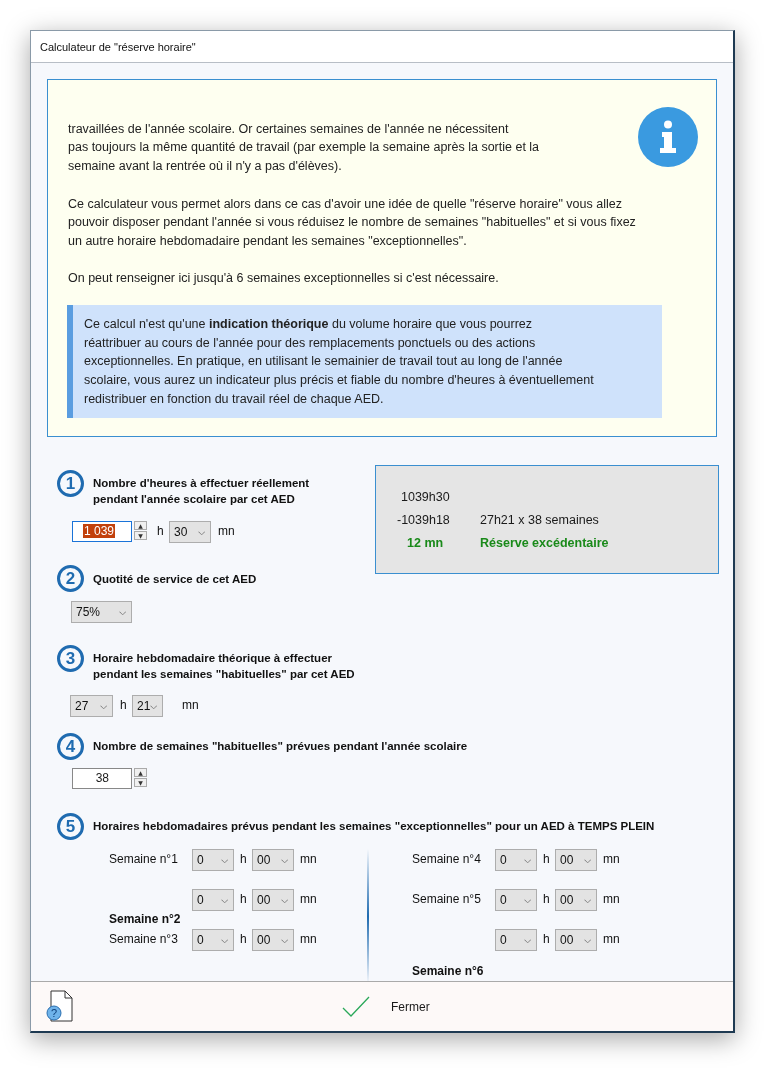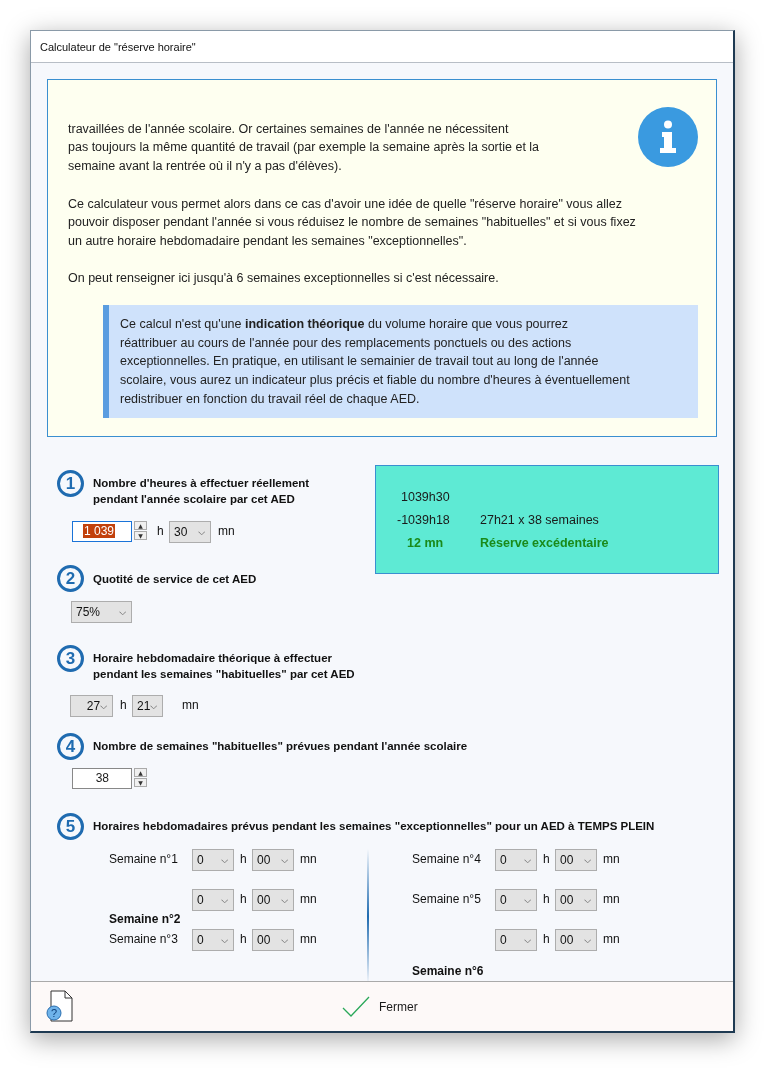--- a/index.html
+++ b/index.html
@@ -4,39 +4,39 @@
 <style>
   html,body{margin:0;padding:0;}
   body{width:764px;height:1072px;background:#ffffff;position:relative;overflow:hidden;font-family:"DejaVu Sans","Liberation Sans",sans-serif;font-size:12px;color:#1a1a1a;}
   .dialog{position:absolute;left:30px;top:30px;width:702px;height:1000px;border:1px solid #8a9aa8;border-bottom:2px solid #1e3a52;border-right:2px solid #1e3a52;background:#f6f8fc;box-shadow:0 6px 24px rgba(0,0,0,0.35);}
   .titlebar{height:31px;background:#ffffff;border-bottom:1px solid #b8bec6;display:flex;align-items:center;padding-left:9px;font-size:11px;font-family:"Liberation Sans",sans-serif;color:#111;}
   .info-box{position:absolute;left:16px;top:48px;width:670px;height:358px;background:#fefff0;border:1px solid #3a8fd0;box-sizing:border-box;}
   .info-text{position:absolute;left:20px;top:21px;width:560px;font-size:12.5px;line-height:18.7px;font-family:"Liberation Sans",sans-serif;color:#222;}
   .info-text p{margin:0 0 18.7px 0;}
   .info-text p.wide{width:640px;}
   .info-icon{position:absolute;right:18px;top:27px;width:60px;height:60px;border-radius:50%;background:#3a9ae0;display:flex;align-items:center;justify-content:center;}
-  .note{position:absolute;left:19px;top:225px;width:595px;height:113px;background:#cfe2fb;border-left:6px solid #5a9de0;box-sizing:border-box;padding:10px 0 12px 11px;font-size:12.5px;line-height:18.7px;font-family:"Liberation Sans",sans-serif;color:#222;margin-left:36px;}
+  .note{position:absolute;left:19px;top:225px;width:595px;height:113px;background:#cfe2fb;border-left:6px solid #5a9de0;box-sizing:border-box;padding:10px 0 12px 11px;font-size:12.5px;line-height:18.7px;font-family:"Liberation Sans",sans-serif;color:#222;}
   .note b{font-weight:bold;}
   .step-num{position:absolute;width:27px;height:27px;border:3px solid #1f6bb0;border-radius:50%;box-sizing:border-box;display:flex;align-items:center;justify-content:center;font-weight:bold;font-size:17px;color:#1f6bb0;font-family:"Liberation Sans",sans-serif;}
   .step-title{position:absolute;font-weight:bold;font-size:11.5px;line-height:16px;font-family:"Liberation Sans",sans-serif;color:#111;}
   .spin-input{position:absolute;height:21px;border:1px solid #888;background:#fff;box-sizing:border-box;font-size:12px;text-align:right;padding-right:16px;line-height:19px;font-family:"Liberation Sans",sans-serif;}
   .spin-input.focus{border:1px solid #1a73d8;}
   .spin-input .sel{background:#c2410c;color:#fff;padding:0 1px;}
   .spin-btns{position:absolute;width:13px;height:20px;}
   .spin-btn{width:13px;height:9px;border:1px solid #aaa;background:#f0f0f0;box-sizing:border-box;display:flex;align-items:center;justify-content:center;font-size:6px;color:#333;margin-bottom:1px;}
   .combo{position:absolute;height:22px;border:1px solid #adadad;background:#e3e3e3;box-sizing:border-box;font-size:12px;line-height:20px;padding-left:4px;font-family:"Liberation Sans",sans-serif;color:#111;}
   .combo .chev{position:absolute;right:5px;top:0;font-size:9px;color:#555;}
   .lbl{position:absolute;font-size:12px;font-family:"Liberation Sans",sans-serif;color:#111;line-height:20px;}
-  .result-box{position:absolute;left:344px;top:434px;width:344px;height:109px;background:#5eead4;border:1px solid #3a8fd0;box-sizing:border-box;font-family:"Liberation Sans",sans-serif;font-size:12.5px;}
+  .result-box{position:absolute;left:344px;top:434px;width:344px;height:109px;background:#e5e5e5;border:1px solid #3a8fd0;box-sizing:border-box;font-family:"Liberation Sans",sans-serif;font-size:12.5px;}
   .result-box .r{position:absolute;}
   .green{color:#1a8a1a;font-weight:bold;}
   .vsep{position:absolute;left:336px;top:818px;width:2px;height:135px;background:linear-gradient(#f6f8fc,#1f6bb0 50%,#f6f8fc);}
   .footer{position:absolute;left:0;bottom:0;width:100%;height:49px;background:#fdf9f8;border-top:1px solid #aaa;}
   .help-icon{position:absolute;left:14px;top:8px;width:32px;height:32px;}
-  .close-btn{position:absolute;left:310px;top:12px;height:26px;display:flex;align-items:center;gap:8px;font-size:12px;font-family:"Liberation Sans",sans-serif;cursor:pointer;}
+  .close-btn{position:absolute;left:310px;top:12px;height:26px;display:flex;align-items:center;gap:20px;font-size:12px;font-family:"Liberation Sans",sans-serif;cursor:pointer;}
 </style>
 </head>
 <body>
 
 <div class="dialog">
   <div class="titlebar">
     <span>Calculateur de "réserve horaire"</span>
   </div>
 
   <div class="info-box">
@@ -93,21 +93,21 @@
 
   <div class="step-num" style="left:26px;top:534px;">2</div>
   <div class="step-title" style="left:62px;top:540px;">Quotité de service de cet AED</div>
   <div class="combo" style="left:40px;top:570px;width:61px;"><span>75%</span><span class="chev">⌵</span></div>
 
   <div class="step-num" style="left:26px;top:614px;">3</div>
   <div class="step-title" style="left:62px;top:619px;">
     <span>Horaire hebdomadaire théorique à effectuer</span><br>
     <span>pendant les semaines "habituelles" par cet AED</span>
   </div>
-  <div class="combo" style="left:39px;top:664px;width:43px;text-align:center;"><span>27</span><span class="chev">⌵</span></div>
+  <div class="combo" style="left:39px;top:664px;width:43px;"><span>27</span><span class="chev">⌵</span></div>
   <div class="lbl" style="left:89px;top:664px;">h</div>
   <div class="combo" style="left:101px;top:664px;width:31px;"><span>21</span><span class="chev">⌵</span></div>
   <div class="lbl" style="left:151px;top:664px;">mn</div>
 
   <div class="step-num" style="left:26px;top:702px;">4</div>
   <div class="step-title" style="left:62px;top:707px;">Nombre de semaines "habituelles" prévues pendant l'année scolaire</div>
   <div class="spin-input" style="left:41px;top:737px;width:60px;padding-right:22px;">38</div>
   <div class="spin-btns" style="left:103px;top:737px;">
     <div class="spin-btn">▲</div>
     <div class="spin-btn">▼</div>

